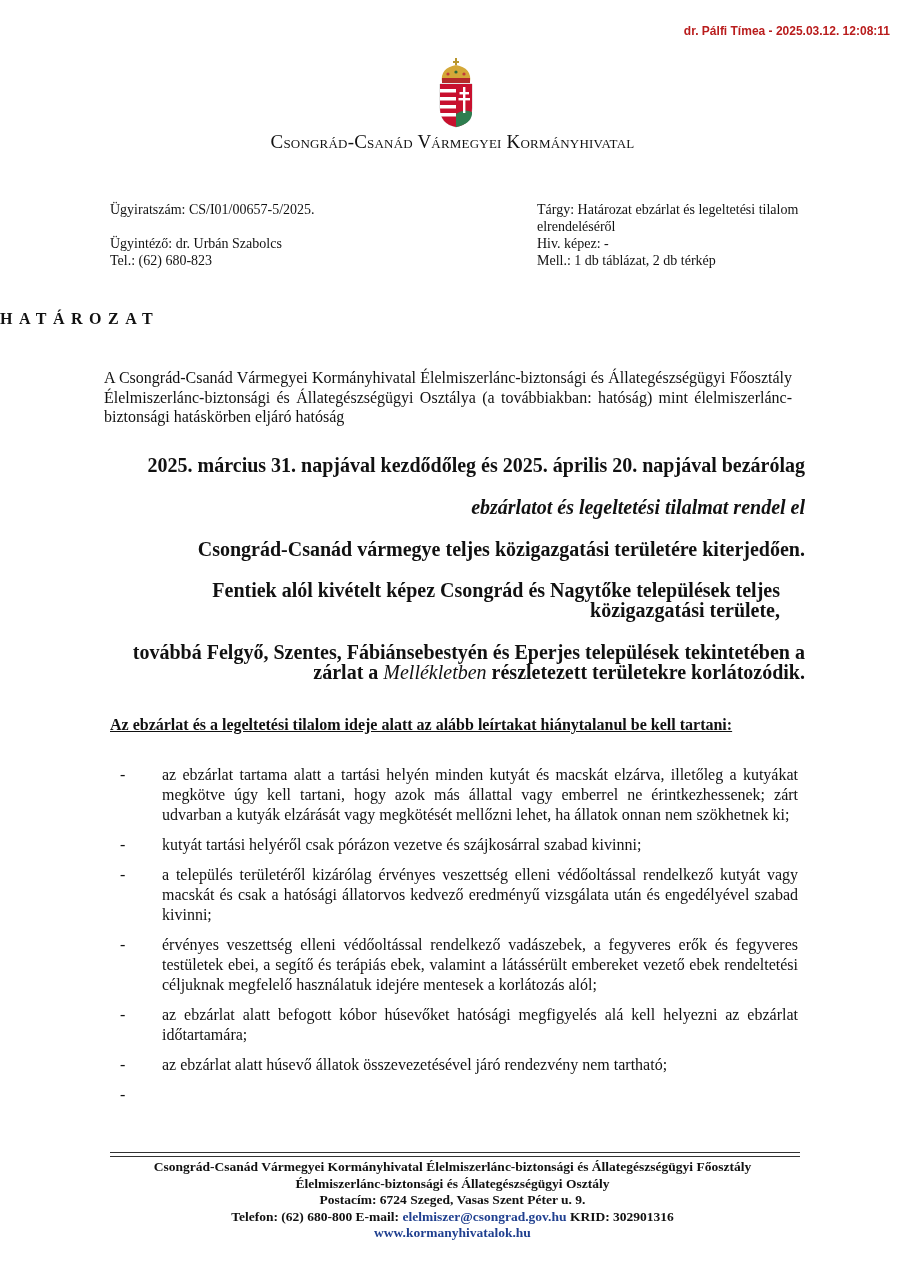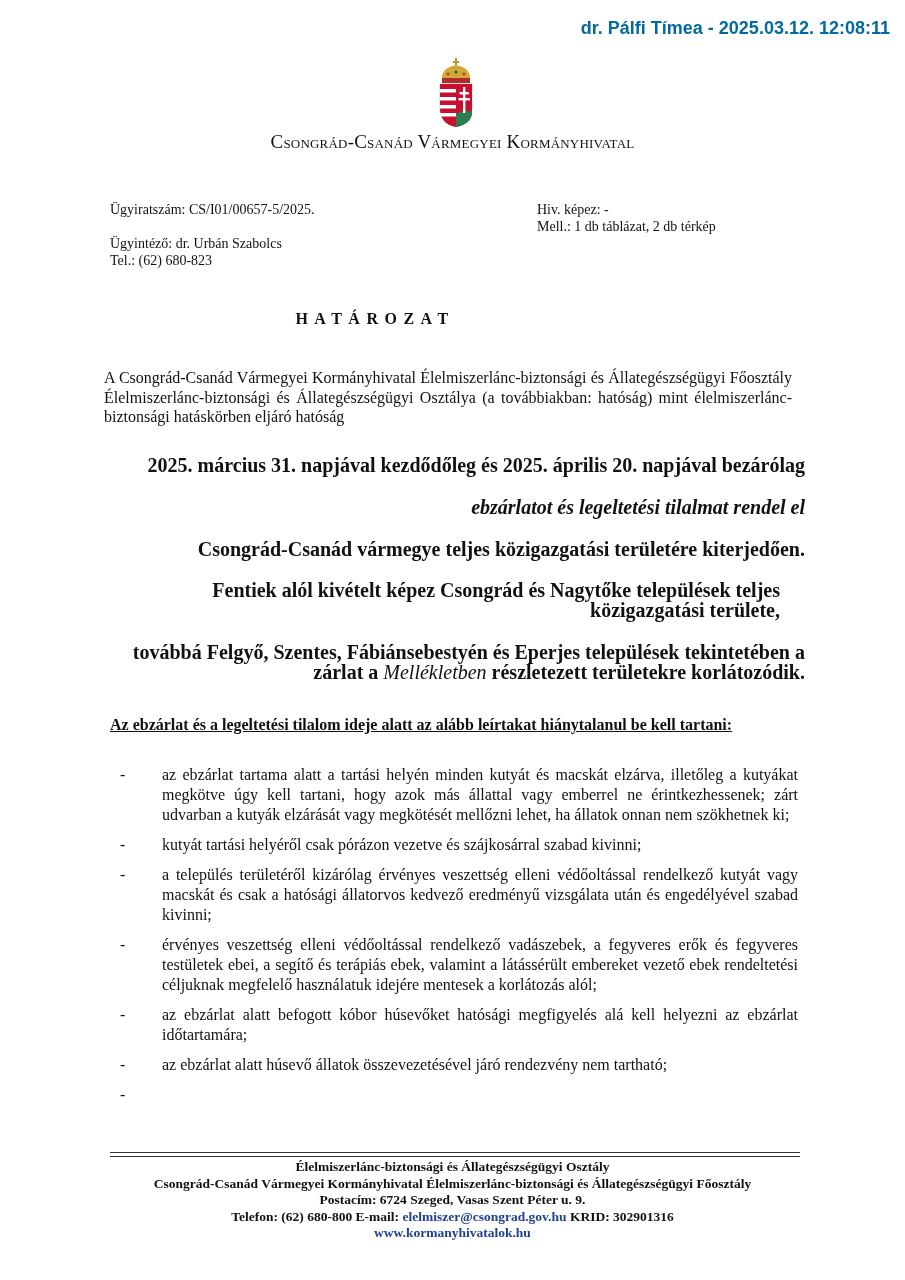--- a/index.html
+++ b/index.html
@@ -1,34 +1,34 @@
 <!DOCTYPE html>
 <html><head>
   <meta charset="utf-8">
   <style>
     html, body { margin: 0; padding: 0; background: #ffffff; }
     body {
       width: 905px; height: 1280px; position: relative; overflow: hidden;
       font-family: "Liberation Serif", serif; color: #111;
     }
     .stamp {
-      position: absolute; right: 15px; top: 18px;
-      font-family: "Liberation Sans", sans-serif; font-weight: bold; font-size: 18px; color: #0369a1;
+      position: absolute; right: 15px; top: 24px;
+      font-family: "Liberation Sans", sans-serif; font-weight: bold; font-size: 12px; color: #b91c1c;
     }
     .crest { position: absolute; left: 436px; top: 56px; width: 40px; height: 72px; }
     .agency {
       position: absolute; left: 0; width: 905px; top: 131px; text-align: center;
       font-size: 19px; letter-spacing: 0.2px; color: #111;
     }
     .agency .sc { font-variant: small-caps; }
     .meta-left { position: absolute; left: 110px; top: 201px; font-size: 14px; line-height: 17px; }
     .meta-right { position: absolute; left: 537px; top: 201px; font-size: 14px; line-height: 17px; width: 270px; }
     .gap { height: 17px; }
     .title {
-      position: absolute; left: 0; width: 750px; top: 310px; text-align: center;
+      position: absolute; left: 0; width: 750px; top: 310px; text-align: left;
       font-weight: bold; font-size: 16px; letter-spacing: 6.5px;
     }
     .para {
       position: absolute; left: 104px; width: 688px; top: 368px; font-size: 16px; line-height: 19.5px;
       text-align: justify;
     }
     .center-bold {
       position: absolute; left: 105px; width: 700px; text-align: right; font-weight: bold; font-size: 20px; line-height: 20px;
     }
     .center-italic { font-style: italic; }
@@ -86,20 +86,21 @@
 </div>
 
 <div class="meta-left">
   <div>Ügyiratszám: CS/I01/00657-5/2025.</div>
   <div class="gap"></div>
   <div>Ügyintéző: dr. Urbán Szabolcs</div>
   <div>Tel.: (62) 680-823</div>
 </div>
 
 <div class="meta-right">
+  <div>Tárgy: Határozat ebzárlat és legeltetési tilalom elrendeléséről</div>
   <div>Hiv. képez: -</div>
   <div>Mell.: 1 db táblázat, 2 db térkép</div>
 </div>
 
 <div class="title">HATÁROZAT</div>
 
 <div class="para">A Csongrád-Csanád Vármegyei Kormányhivatal Élelmiszerlánc-biztonsági és Állategészségügyi Főosztály Élelmiszerlánc-biztonsági és Állategészségügyi Osztálya (a továbbiakban: hatóság) mint élelmiszerlánc-biztonsági hatáskörben eljáró hatóság</div>
 
 <div class="center-bold" style="top:455px;">2025. március 31. napjával kezdődőleg és 2025. április 20. napjával bezárólag</div>
 
@@ -120,18 +121,18 @@
   <li><span class="dash">-</span><span>érvényes veszettség elleni védőoltással rendelkező vadászebek, a fegyveres erők és fegyveres testületek ebei, a segítő és terápiás ebek, valamint a látássérült embereket vezető ebek rendeltetési céljuknak megfelelő használatuk idejére mentesek a korlátozás alól;</span></li>
   <li><span class="dash">-</span><span>az ebzárlat alatt befogott kóbor húsevőket hatósági megfigyelés alá kell helyezni az ebzárlat időtartamára;</span></li>
   <li><span class="dash">-</span><span>az ebzárlat alatt húsevő állatok összevezetésével járó rendezvény nem tartható;</span></li>
   <li><span class="dash">-</span></li>
 </ul>
 
 <div class="footer-line1"></div>
 <div class="footer-line2"></div>
 
 <div class="footer">
+  <div>Csongrád-Csanád Vármegyei Kormányhivatal Élelmiszerlánc-biztonsági és Állategészségügyi Főosztály</div>
   <div>Élelmiszerlánc-biztonsági és Állategészségügyi Osztály</div>
-  <div>Csongrád-Csanád Vármegyei Kormányhivatal Élelmiszerlánc-biztonsági és Állategészségügyi Főosztály</div>
   <div>Postacím: 6724 Szeged, Vasas Szent Péter u. 9.</div>
   <div><span>Telefon: (62) 680-800 E-mail: </span><span class="link">elelmiszer@csongrad.gov.hu</span><span> KRID: 302901316</span></div>
   <div class="link">www.kormanyhivatalok.hu</div>
 </div>
 
 </body></html>

